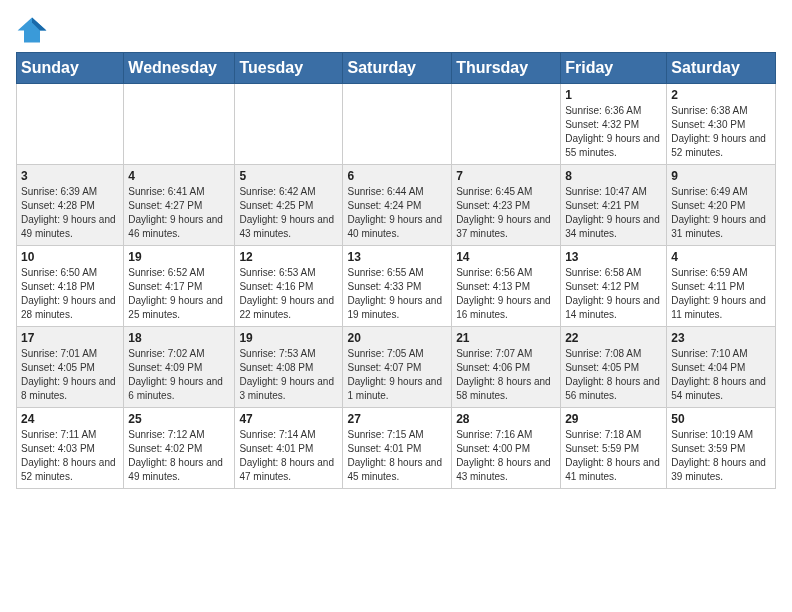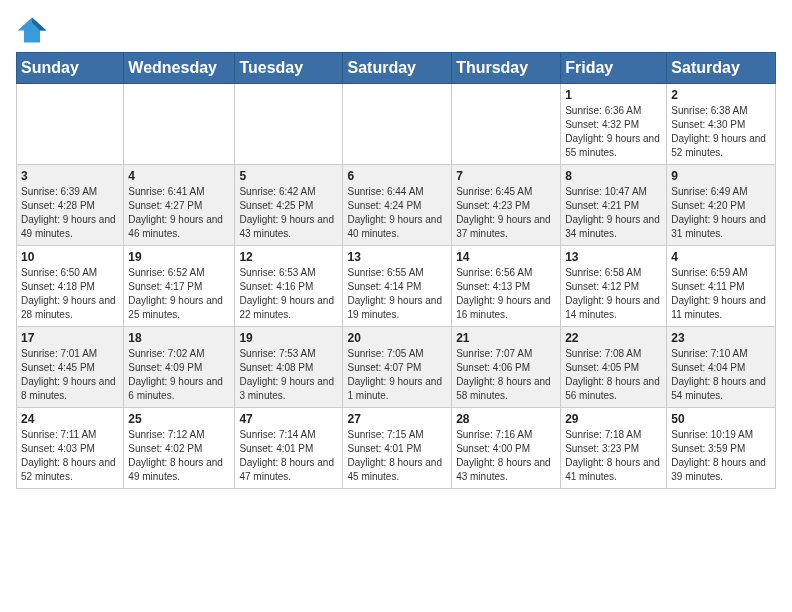--- a/index.html
+++ b/index.html
@@ -199,21 +199,21 @@
         </td>
         <td>
           <div class="day-num">12</div>
           <div class="day-detail">Sunrise: 6:53 AM
 Sunset: 4:16 PM
 Daylight: 9 hours and 22 minutes.</div>
         </td>
         <td>
           <div class="day-num">13</div>
           <div class="day-detail">Sunrise: 6:55 AM
-Sunset: 4:14 PM
+Sunset: 4:33 PM
 Daylight: 9 hours and 19 minutes.</div>
         </td>
         <td>
           <div class="day-num">14</div>
           <div class="day-detail">Sunrise: 6:56 AM
 Sunset: 4:13 PM
 Daylight: 9 hours and 16 minutes.</div>
         </td>
         <td>
           <div class="day-num">13</div>
@@ -225,21 +225,21 @@
           <div class="day-num">4</div>
           <div class="day-detail">Sunrise: 6:59 AM
 Sunset: 4:11 PM
 Daylight: 9 hours and 11 minutes.</div>
         </td>
       </tr>
       <tr>
         <td>
           <div class="day-num">17</div>
           <div class="day-detail">Sunrise: 7:01 AM
-Sunset: 4:45 PM
+Sunset: 4:05 PM
 Daylight: 9 hours and 8 minutes.</div>
         </td>
         <td>
           <div class="day-num">18</div>
           <div class="day-detail">Sunrise: 7:02 AM
 Sunset: 4:09 PM
 Daylight: 9 hours and 6 minutes.</div>
         </td>
         <td>
           <div class="day-num">19</div>
@@ -299,21 +299,21 @@
         </td>
         <td>
           <div class="day-num">28</div>
           <div class="day-detail">Sunrise: 7:16 AM
 Sunset: 4:00 PM
 Daylight: 8 hours and 43 minutes.</div>
         </td>
         <td>
           <div class="day-num">29</div>
           <div class="day-detail">Sunrise: 7:18 AM
-Sunset: 3:23 PM
+Sunset: 5:59 PM
 Daylight: 8 hours and 41 minutes.</div>
         </td>
         <td>
           <div class="day-num">50</div>
           <div class="day-detail">Sunrise: 10:19 AM
 Sunset: 3:59 PM
 Daylight: 8 hours and 39 minutes.</div>
         </td>
       </tr>
     </tbody>

